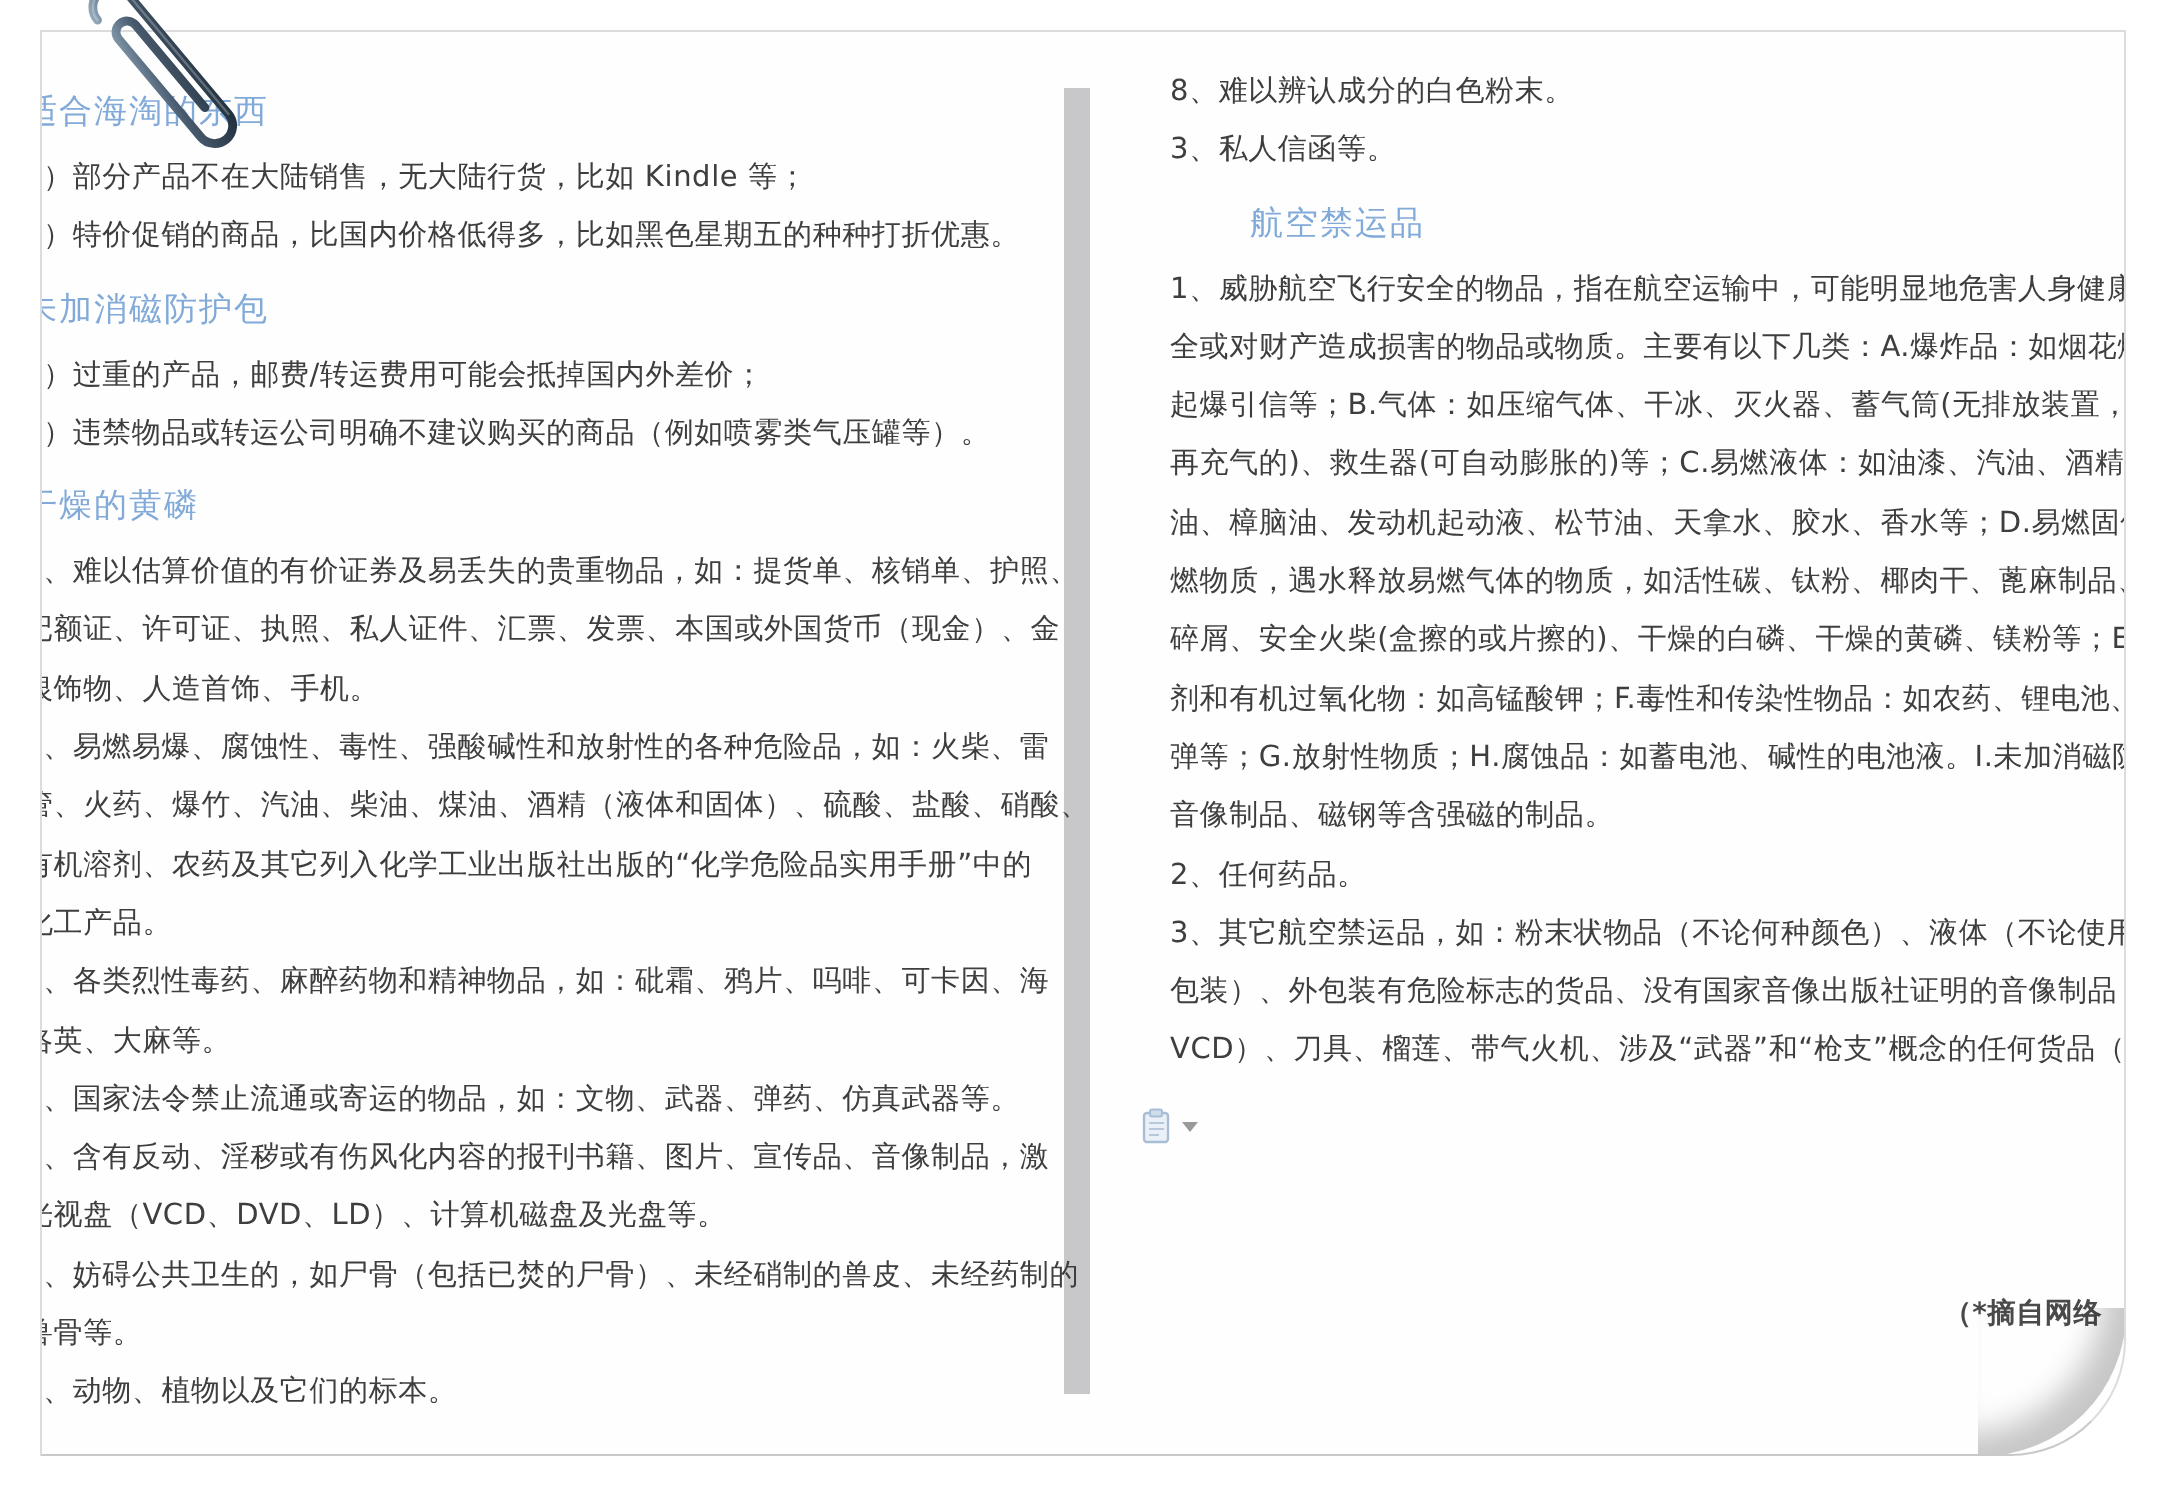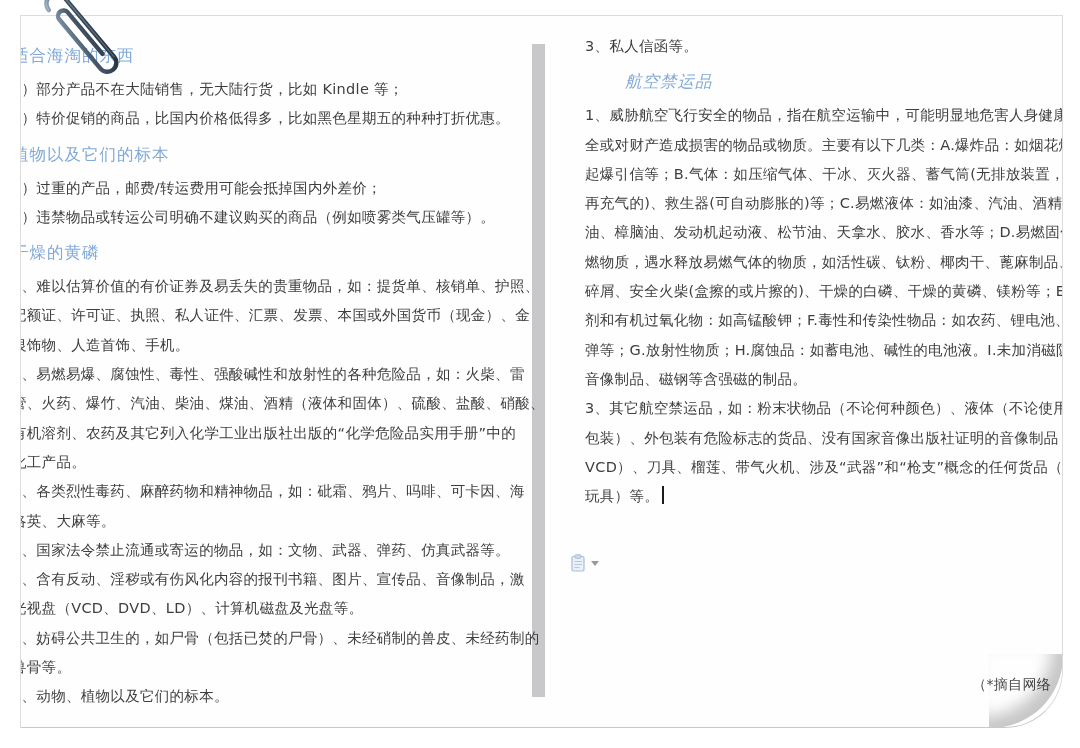--- a/index.html
+++ b/index.html
@@ -25,21 +25,21 @@
   .col-right{left:564px;top:16px;width:466px;}
   .column > :first-child{margin-top:0;}
   .line{
     font-size:14.5px;line-height:29.3px;color:#3e3e3e;white-space:nowrap;
     letter-spacing:0.3px;
   }
   .heading{
     font-size:16.5px;line-height:30px;color:#82aad8;margin:6px 0 4px;
     white-space:nowrap;letter-spacing:1px;
   }
-  .col-right .heading{margin-left:40px;font-style:italic;}
+  .col-right .heading{margin-left:40px;}
   .source-note{
     margin-top:38px;text-align:right;padding-right:8px;
     font-size:14px;color:#4a4a4a;letter-spacing:0.3px;
   }
   .cursor{
     display:inline-block;width:2px;height:18px;background:#1a1a1a;
     vertical-align:-3px;margin-left:3px;
   }
   .paperclip{
     position:absolute;left:24px;top:-16px;width:52px;height:132px;
@@ -60,21 +60,21 @@
 <div class="canvas">
 
   <div class="page">
 
     <div class="divider"></div>
 
     <div class="column col-left" id="col-0">
         <div class="heading">适合海淘的东西</div>
         <div class="line">1）部分产品不在大陆销售，无大陆行货，比如 Kindle 等；</div>
         <div class="line">2）特价促销的商品，比国内价格低得多，比如黑色星期五的种种打折优惠。</div>
-        <div class="heading">植物以及它们的标本</div>
+        <div class="heading">未加消磁防护包</div>
         <div class="line">1）过重的产品，邮费/转运费用可能会抵掉国内外差价；</div>
         <div class="line">2）违禁物品或转运公司明确不建议购买的商品（例如喷雾类气压罐等）。</div>
         <div class="heading">干燥的黄磷</div>
         <div class="line">1、难以估算价值的有价证券及易丢失的贵重物品，如：提货单、核销单、护照、</div>
         <div class="line">记额证、许可证、执照、私人证件、汇票、发票、本国或外国货币（现金）、金</div>
         <div class="line">银饰物、人造首饰、手机。</div>
         <div class="line">2、易燃易爆、腐蚀性、毒性、强酸碱性和放射性的各种危险品，如：火柴、雷</div>
         <div class="line">管、火药、爆竹、汽油、柴油、煤油、酒精（液体和固体）、硫酸、盐酸、硝酸、</div>
         <div class="line">有机溶剂、农药及其它列入化学工业出版社出版的“化学危险品实用手册”中的</div>
         <div class="line">化工产品。</div>
@@ -82,39 +82,40 @@
         <div class="line">洛英、大麻等。</div>
         <div class="line">4、国家法令禁止流通或寄运的物品，如：文物、武器、弹药、仿真武器等。</div>
         <div class="line">5、含有反动、淫秽或有伤风化内容的报刊书籍、图片、宣传品、音像制品，激</div>
         <div class="line">光视盘（VCD、DVD、LD）、计算机磁盘及光盘等。</div>
         <div class="line">6、妨碍公共卫生的，如尸骨（包括已焚的尸骨）、未经硝制的兽皮、未经药制的</div>
         <div class="line">兽骨等。</div>
         <div class="line">7、动物、植物以及它们的标本。</div>
       </div>
     <div class="column col-right" id="col-1">
 
+    <div class="line">8、难以辨认成分的白色粉末。</div>
         <div class="line">3、私人信函等。</div>
         <div class="heading">航空禁运品</div>
         <div class="line">1、威胁航空飞行安全的物品，指在航空运输中，可能明显地危害人身健康、安</div>
         <div class="line">全或对财产造成损害的物品或物质。主要有以下几类：A.爆炸品：如烟花爆竹、</div>
         <div class="line">起爆引信等；B.气体：如压缩气体、干冰、灭火器、蓄气筒(无排放装置，不能</div>
         <div class="line">再充气的)、救生器(可自动膨胀的)等；C.易燃液体：如油漆、汽油、酒精类、机</div>
         <div class="line">油、樟脑油、发动机起动液、松节油、天拿水、胶水、香水等；D.易燃固体：自</div>
         <div class="line">燃物质，遇水释放易燃气体的物质，如活性碳、钛粉、椰肉干、蓖麻制品、橡胶</div>
         <div class="line">碎屑、安全火柴(盒擦的或片擦的)、干燥的白磷、干燥的黄磷、镁粉等；E.氧化</div>
         <div class="line">剂和有机过氧化物：如高锰酸钾；F.毒性和传染性物品：如农药、锂电池、催泪</div>
         <div class="line">弹等；G.放射性物质；H.腐蚀品：如蓄电池、碱性的电池液。I.未加消磁防护包</div>
         <div class="line">音像制品、磁钢等含强磁的制品。</div>
+        <div class="line">2、任何药品。</div>
         <div class="line">3、其它航空禁运品，如：粉末状物品（不论何种颜色）、液体（不论使用何种</div>
         <div class="line">包装）、外包装有危险标志的货品、没有国家音像出版社证明的音像制品（含 CD、</div>
         <div class="line">VCD）、刀具、榴莲、带气火机、涉及“武器”和“枪支”概念的任何货品（含</div>
-        <div class="line">玩具）等。<span class="cursor"></span></div>
       </div>
 
-    <div class="source-note" style="position:absolute;left:564px;top:622px;width:466px;">（*摘自网络</div>
+    <div class="source-note" style="position:absolute;left:564px;top:594px;width:466px;font-weight:bold;">（*摘自网络</div>
 
     <div class="paste-widget">
       <span style="display:inline-block;line-height:0;">
         <svg width="15" height="18" viewBox="0 0 15 18">
           <rect x="1" y="2.5" width="12" height="14.5" rx="1.5" fill="#eaf0f7" stroke="#a9bdd4" stroke-width="1.2"></rect>
           <rect x="4" y="0.8" width="6" height="3.4" rx="1" fill="#cfdceb" stroke="#a9bdd4" stroke-width="1"></rect>
           <line x1="3.5" y1="7.5" x2="11" y2="7.5" stroke="#b7c8da" stroke-width="1"></line>
           <line x1="3.5" y1="10.5" x2="11" y2="10.5" stroke="#b7c8da" stroke-width="1"></line>
           <line x1="3.5" y1="13.5" x2="8.5" y2="13.5" stroke="#b7c8da" stroke-width="1"></line>
         </svg>

